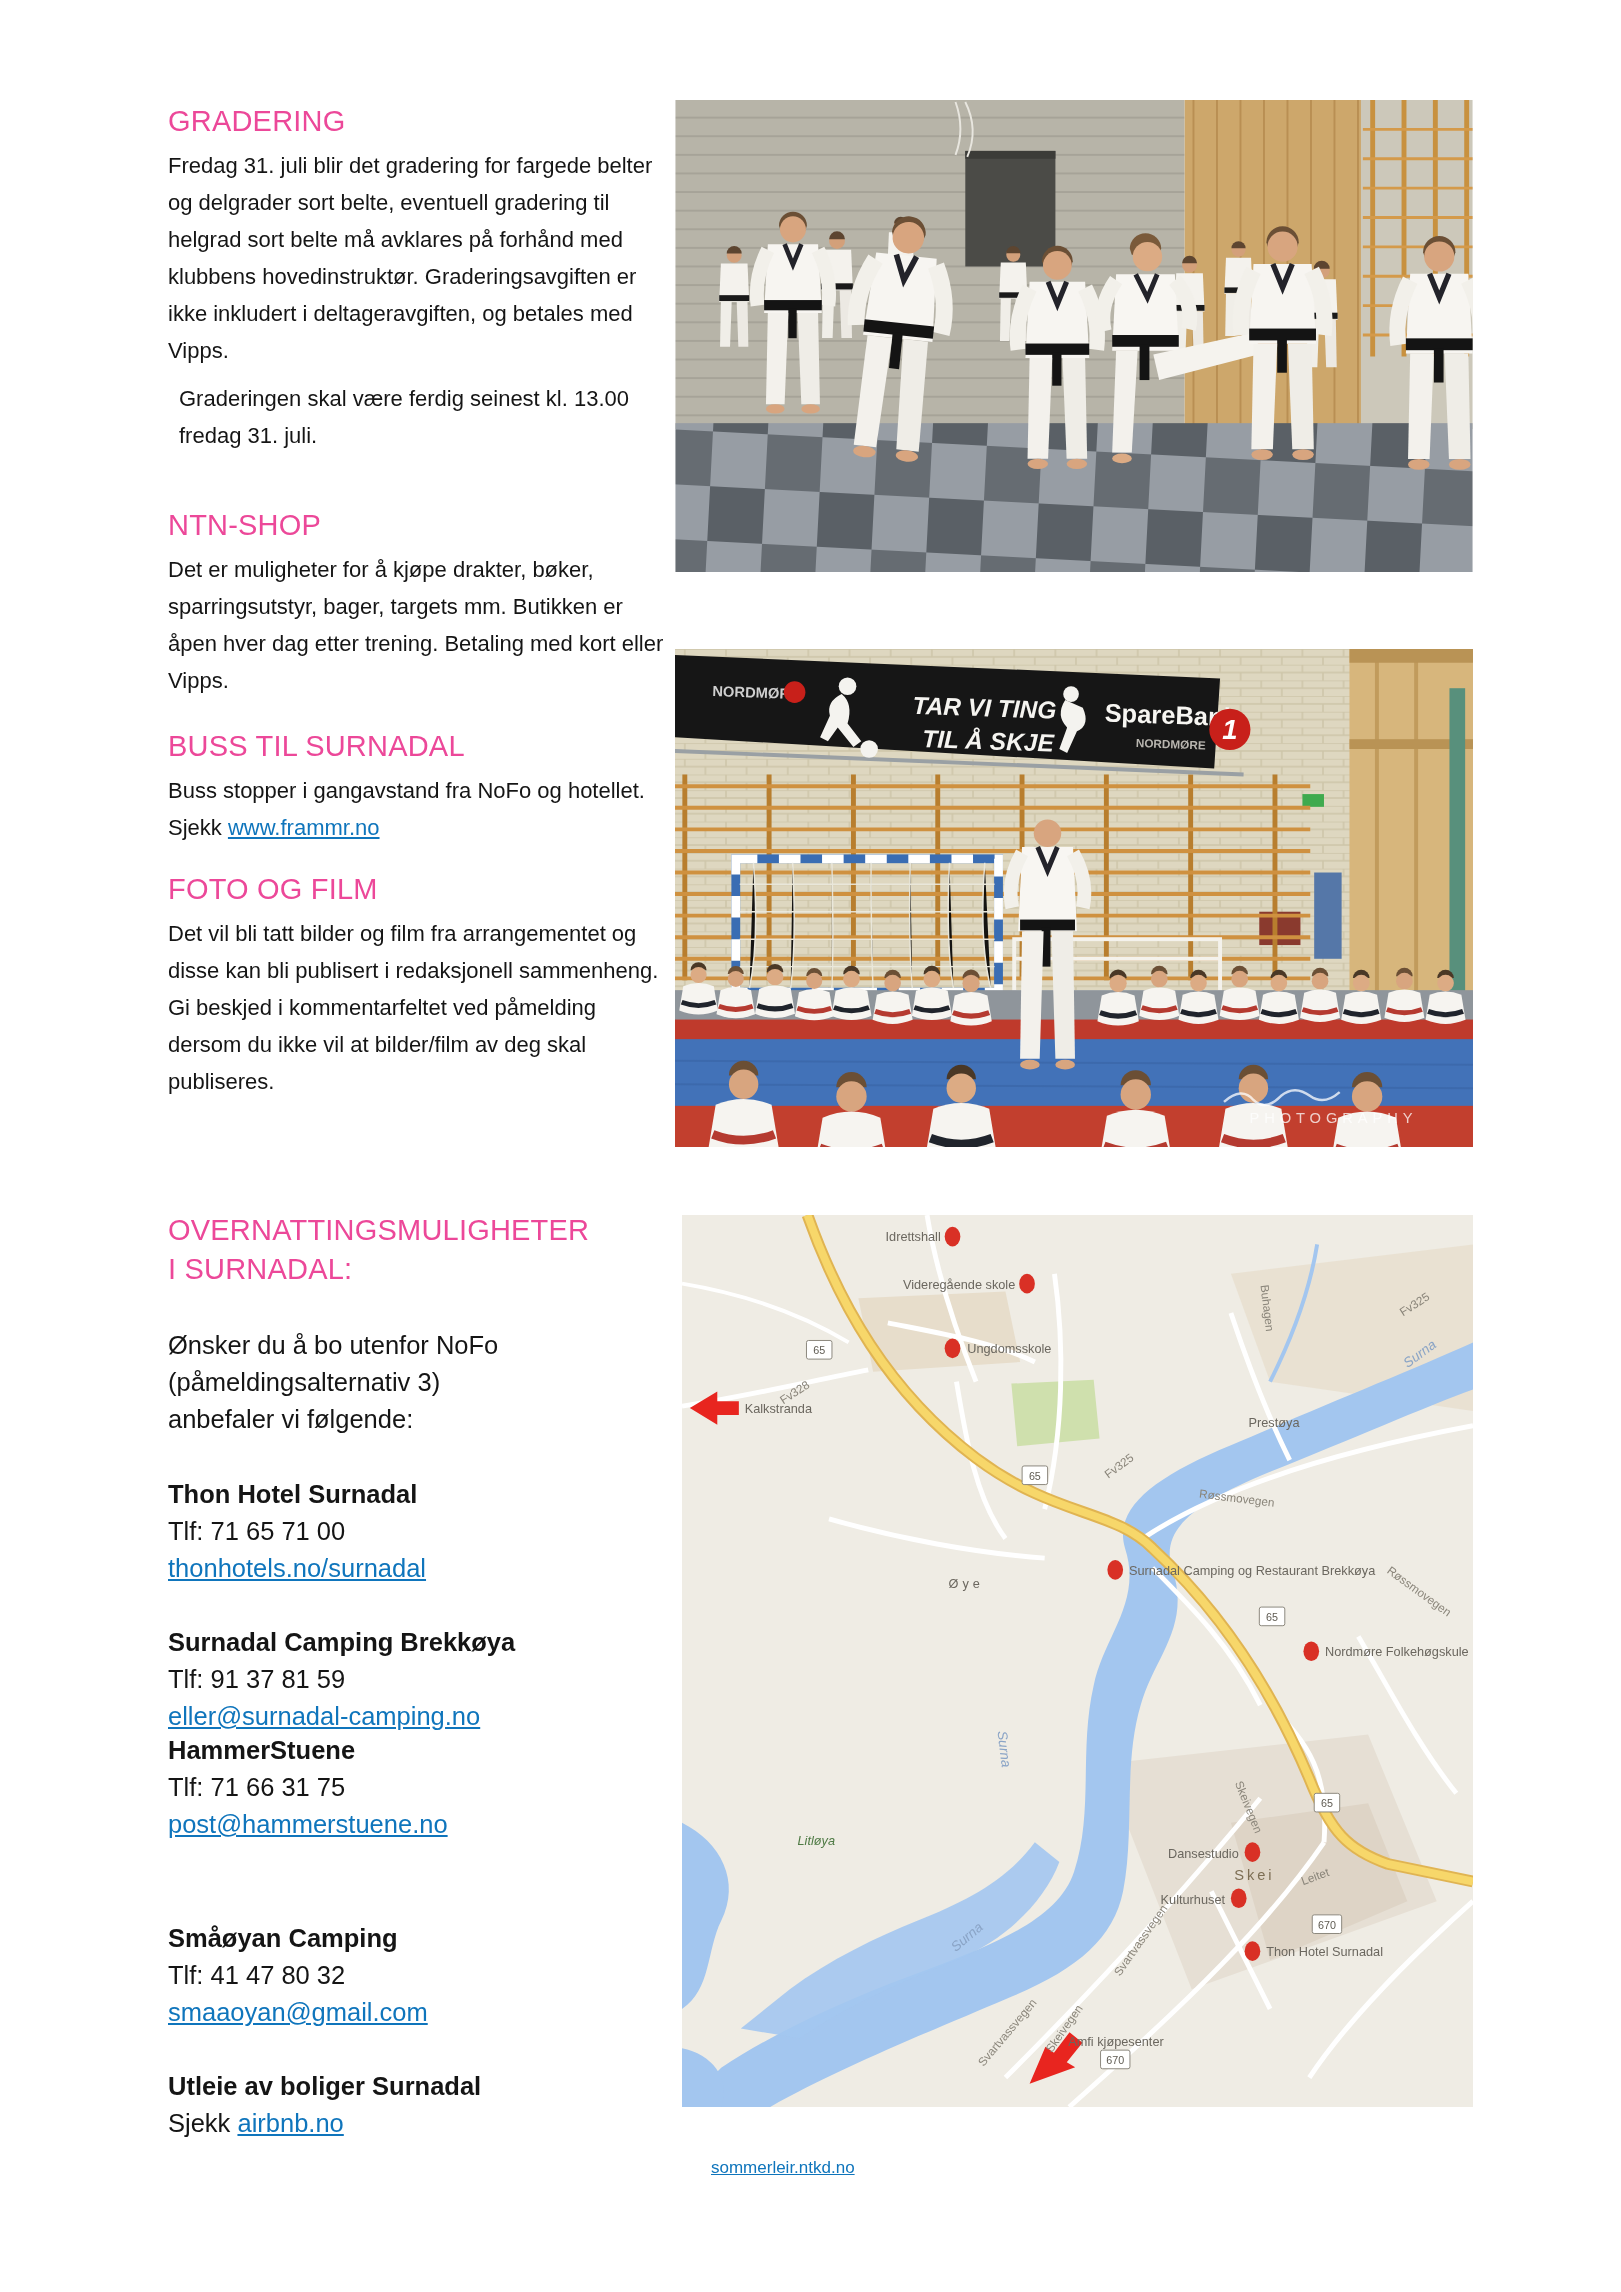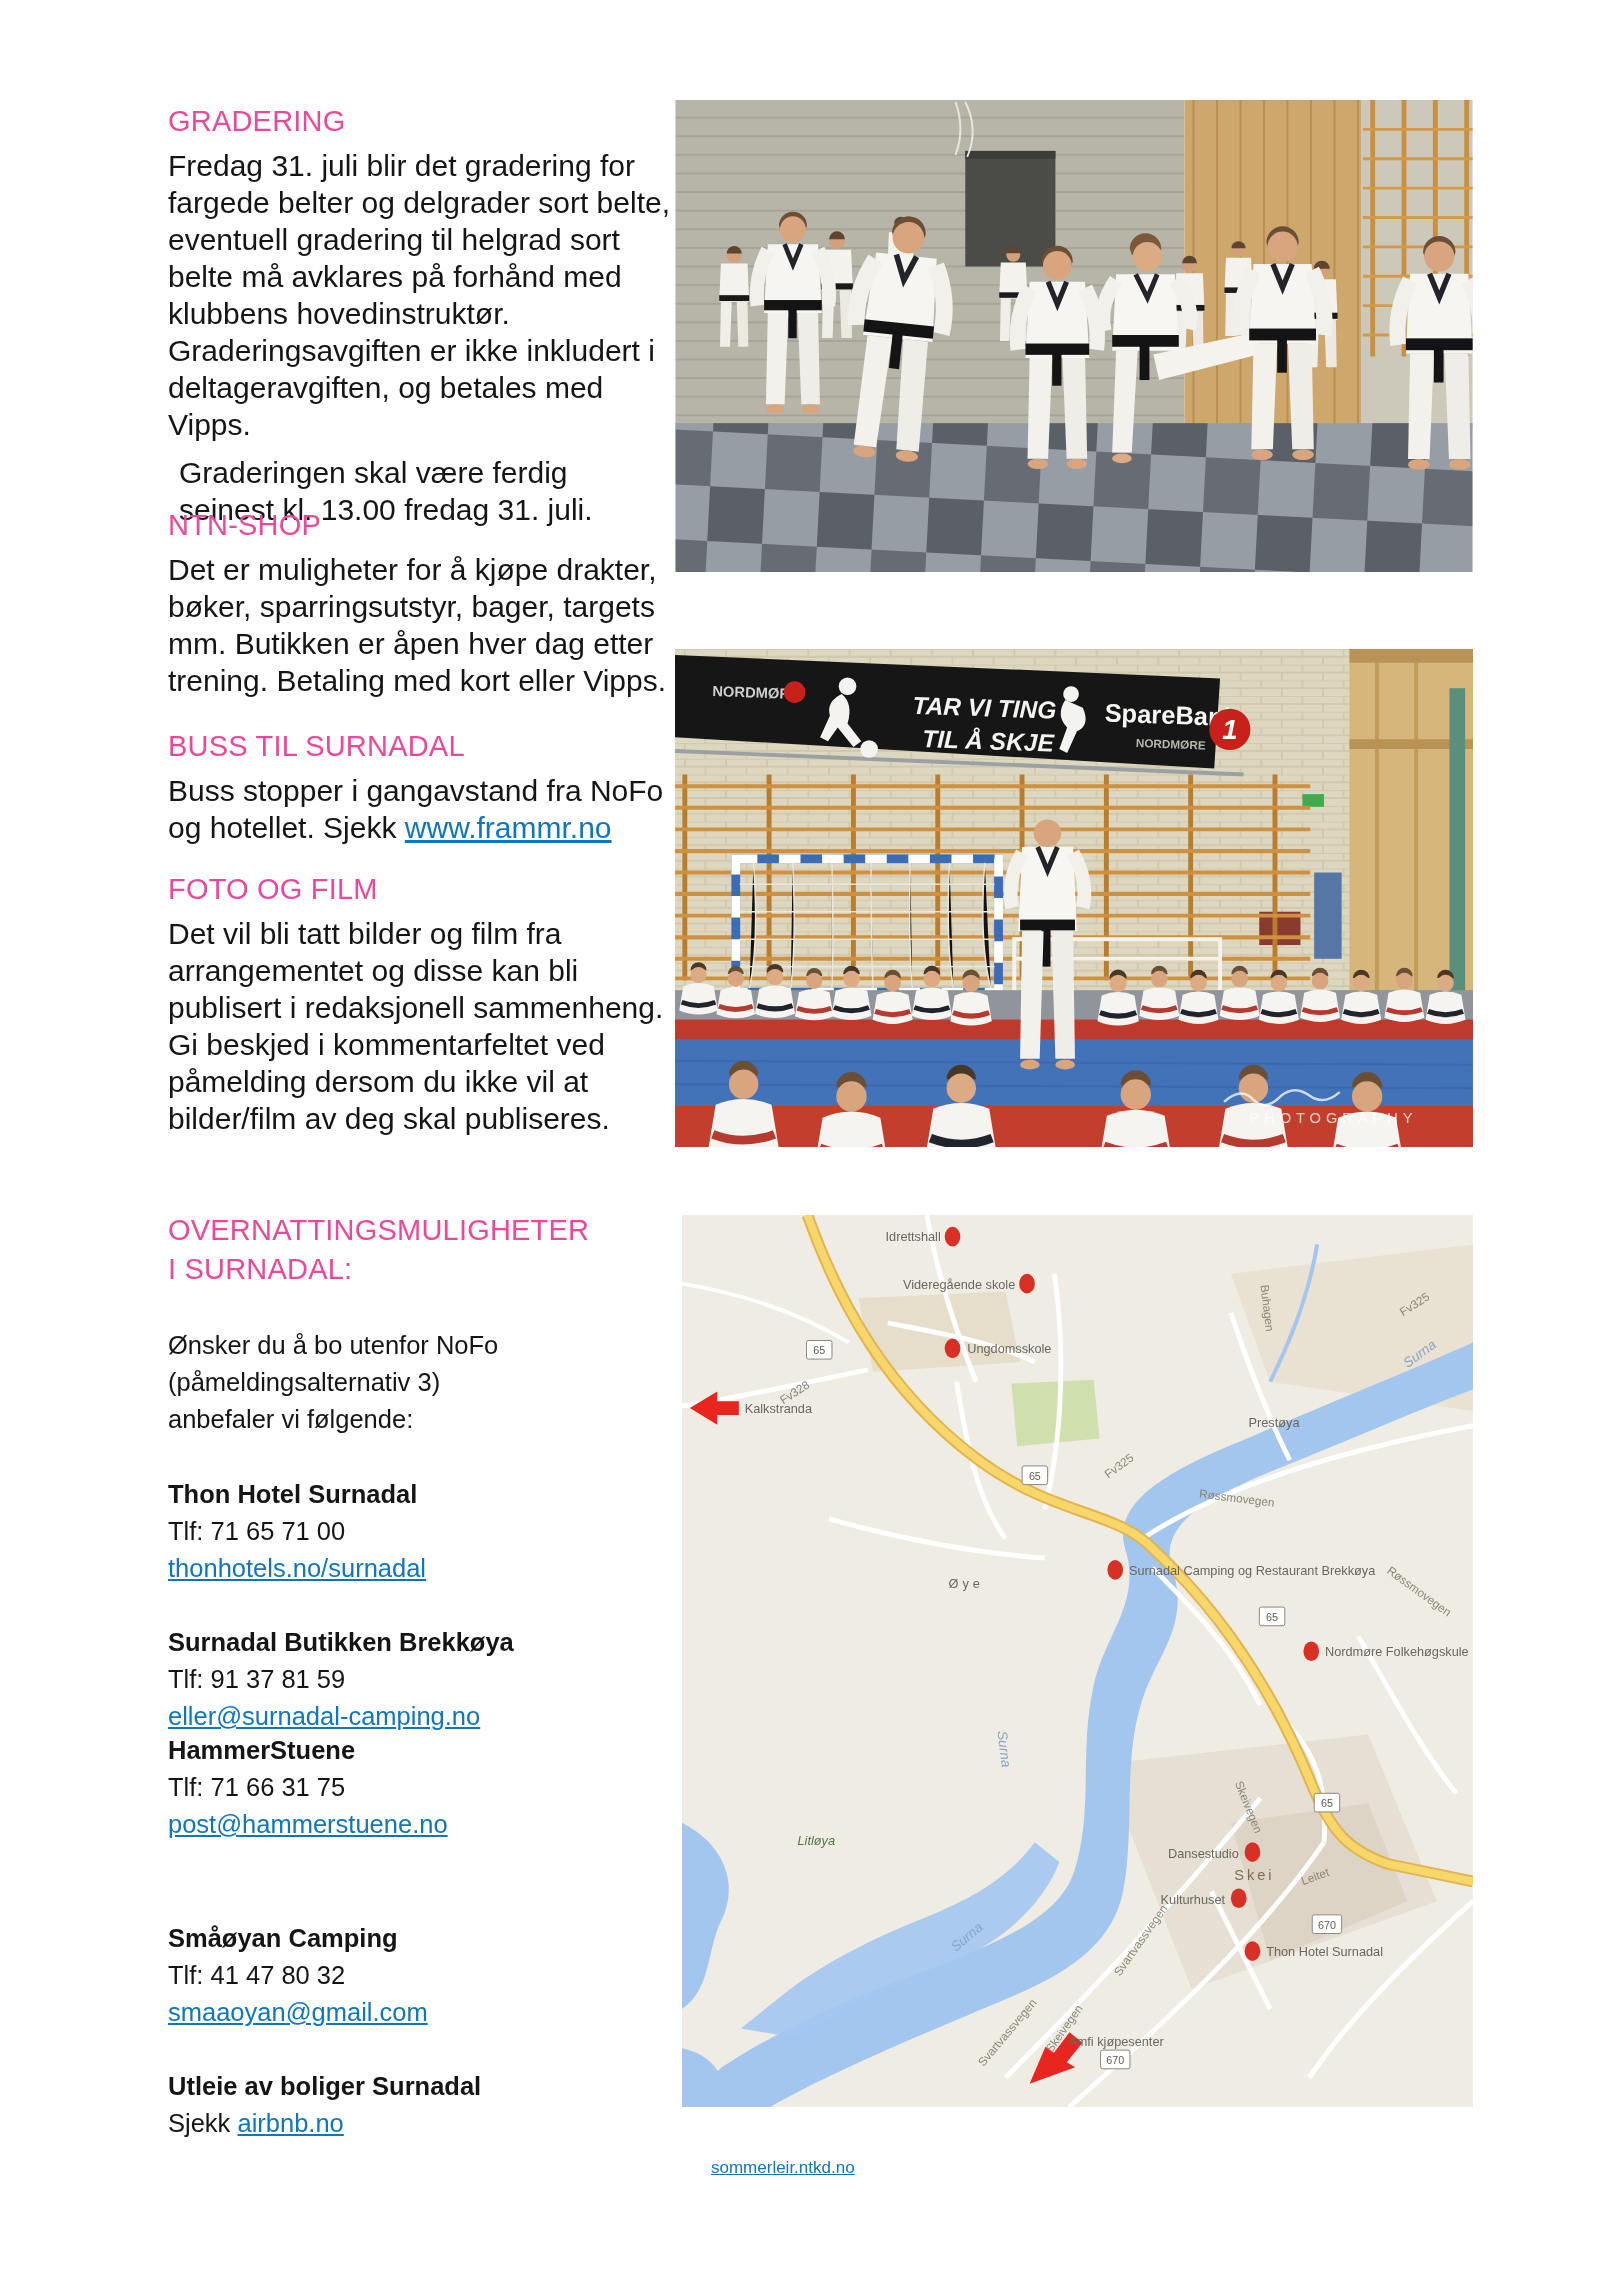--- a/index.html
+++ b/index.html
@@ -6,21 +6,21 @@
   .page{
     position:relative;width:1621px;height:2293px;margin:0 auto;
     background:#ffffff;font-family:"Liberation Sans",sans-serif;color:#111;
     overflow:hidden;
   }
   .sec{position:absolute;left:168px;width:505px;}
   .sec h2{
     margin:0;font-size:29px;font-weight:400;line-height:39px;color:#ec4899;
     letter-spacing:0.2px;
   }
-  .sec p{margin:5.9px 0 0 0;font-size:30px;line-height:37px;color:#151515;}
+  .sec p{margin:5.9px 0 0 0;font-size:22px;line-height:37px;color:#151515;}
   .sec .tight{margin:11px;}
   a.doclink{color:#0f75bc;text-decoration:underline;cursor:pointer;}
   .entry{position:absolute;left:168px;width:505px;font-size:25.5px;line-height:37px;color:#151515;}
   .entry .name{font-weight:700;}
   .footer-link{position:absolute;left:711px;top:2150px;font-size:17px;line-height:36px;}
   .ph{position:absolute;display:block;}
   svg text{font-family:"Liberation Sans",sans-serif;}
   .maplbl{fill:#6b675f;font-size:13px;}
   .maplbl-end{fill:#6b675f;font-size:13px;text-anchor:end;}
   .mapwater{fill:#8aa4c6;font-size:14px;font-style:italic;text-anchor:middle;}
@@ -66,21 +66,21 @@
     <div>anbefaler vi følgende:</div>
   </div>
 
   <div class="entry" style="top:1476px">
     <div class="name">Thon Hotel Surnadal</div>
     <div>Tlf: 71 65 71 00</div>
     <div><a class="doclink">thonhotels.no/surnadal</a></div>
   </div>
 
   <div class="entry" style="top:1624px">
-    <div class="name">Surnadal Butikken Brekkøya</div>
+    <div class="name">Surnadal Camping Brekkøya</div>
     <div>Tlf: 91 37 81 59</div>
     <div><a class="doclink">eller@surnadal-camping.no</a></div>
   </div>
 
   <div class="entry" style="top:1732px">
     <div class="name">HammerStuene</div>
     <div>Tlf: 71 66 31 75</div>
     <div><a class="doclink">post@hammerstuene.no</a></div>
   </div>
 

